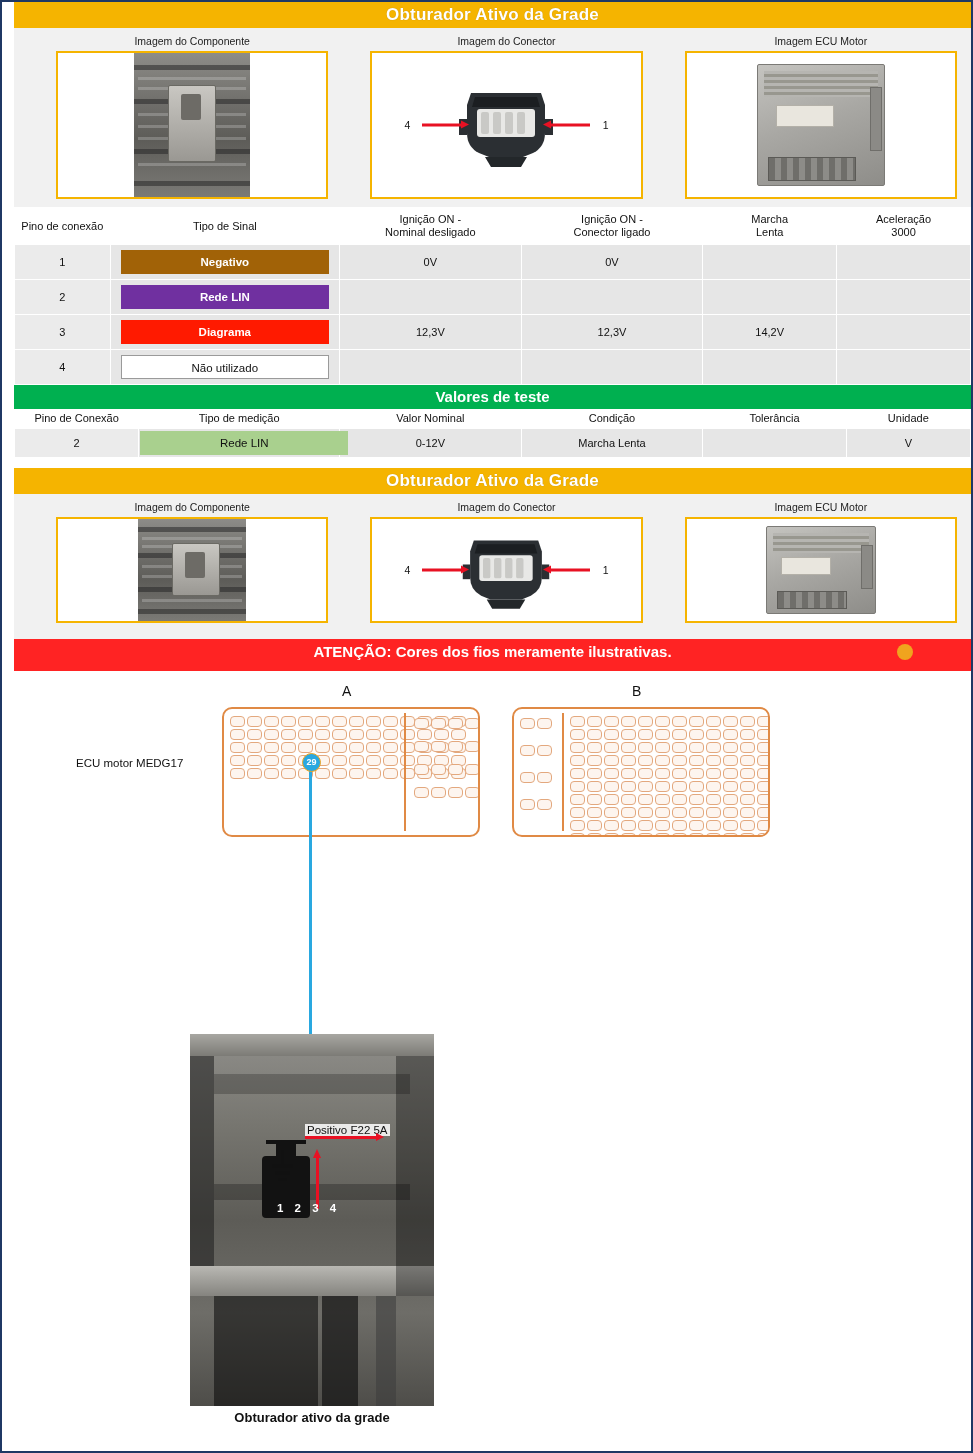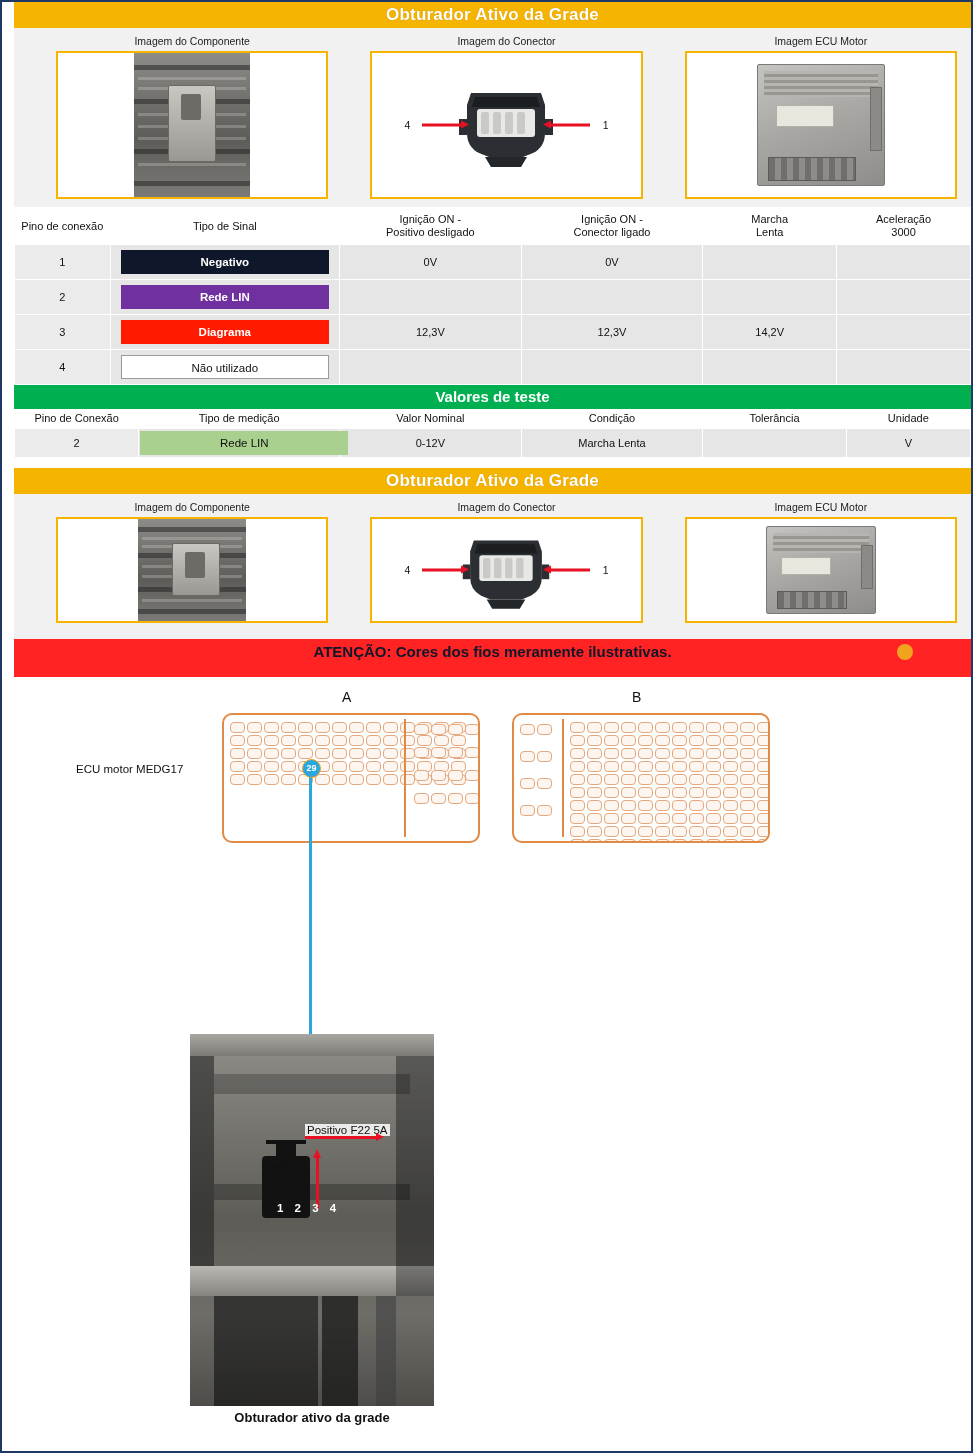--- a/index.html
+++ b/index.html
@@ -39,26 +39,26 @@
     background: #27b4ea;
     color: #ffffff;
     text-align: center;
     font-size: 17px;
     font-weight: bold;
     line-height: 28px;
     height: 28px;
   }
   .banner-red {
     background: #ff2323;
-    color: #0f172a;
+    color: #ffffff;
     text-align: center;
     font-size: 15px;
     font-weight: bold;
     line-height: 26px;
-    height: 38px;
+    height: 32px;
     position: relative;
   }
   .banner-red .dot {
     position: absolute;
     right: 58px;
     top: 5px;
     width: 16px;
     height: 16px;
     border-radius: 50%;
     background: #f0a41e;
@@ -254,21 +254,21 @@
   }
   .sig {
     display: inline-block;
     width: 208px;
     height: 24px;
     line-height: 24px;
     font-size: 11.5px;
     font-weight: bold;
     color: #ffffff;
   }
-  .sig.neg { background: #0f172a; }
+  .sig.neg { background: #a16207; }
   .sig.lin { background: #7030a0; }
   .sig.pos { background: #ff1a00; }
   .sig.none {
     background: #ffffff;
     color: #111;
     font-weight: normal;
     border: 1px solid #9a9a9a;
     box-sizing: border-box;
   }
   .sig.linsoft {
@@ -521,21 +521,21 @@
         <col style="width:19%">
         <col style="width:14%">
         <col style="width:14%">
     </colgroup>
     <tbody>
         <tr class="hdr-row">
       <td>Pino de conexão</td>
       <td>Tipo de Sinal</td>
       <td>
         <div>Ignição ON -</div>
-        <div>Positivo desligado</div>
+        <div>Nominal desligado</div>
       </td>
       <td>
         <div>Ignição ON -</div>
         <div>Conector ligado</div>
       </td>
       <td>
         <div>Marcha</div>
         <div>Lenta</div>
       </td>
       <td>

